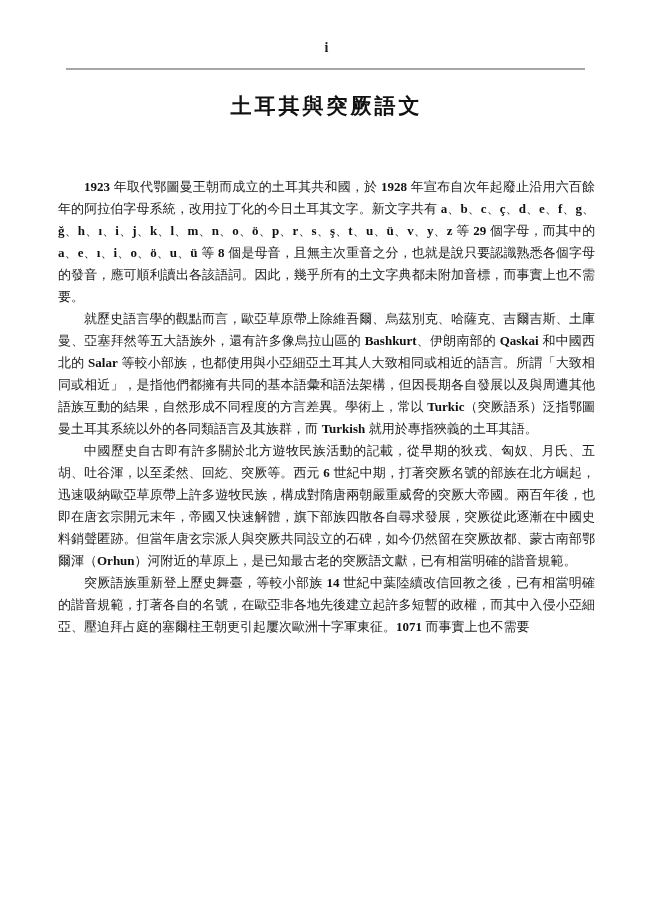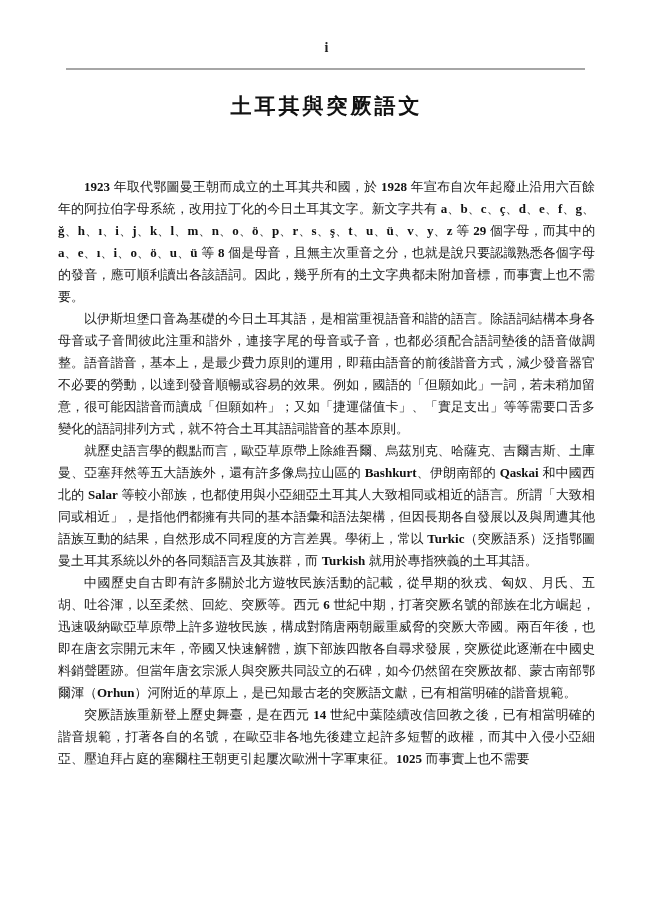--- a/index.html
+++ b/index.html
@@ -75,18 +75,17 @@
 <div class="page">
   <div class="page-header">
     <div class="page-number">i</div>
     <hr class="header-rule">
   </div>
 
   <h1 class="doc-title">土耳其與突厥語文</h1>
 
   <div class="body-text">
       <p class="para"><span class="latin">1923</span><span class="cjk"> 年取代鄂圖曼王朝而成立的土耳其共和國，於 </span><span class="latin">1928</span><span class="cjk"> 年宣布自次年起廢止沿用六百餘年的阿拉伯字母系統，改用拉丁化的今日土耳其文字。新文字共有 </span><span class="latin">a</span><span class="cjk">、</span><span class="latin">b</span><span class="cjk">、</span><span class="latin">c</span><span class="cjk">、</span><span class="latin">ç</span><span class="cjk">、</span><span class="latin">d</span><span class="cjk">、</span><span class="latin">e</span><span class="cjk">、</span><span class="latin">f</span><span class="cjk">、</span><span class="latin">g</span><span class="cjk">、</span><span class="latin">ğ</span><span class="cjk">、</span><span class="latin">h</span><span class="cjk">、</span><span class="latin">ı</span><span class="cjk">、</span><span class="latin">i</span><span class="cjk">、</span><span class="latin">j</span><span class="cjk">、</span><span class="latin">k</span><span class="cjk">、</span><span class="latin">l</span><span class="cjk">、</span><span class="latin">m</span><span class="cjk">、</span><span class="latin">n</span><span class="cjk">、</span><span class="latin">o</span><span class="cjk">、</span><span class="latin">ö</span><span class="cjk">、</span><span class="latin">p</span><span class="cjk">、</span><span class="latin">r</span><span class="cjk">、</span><span class="latin">s</span><span class="cjk">、</span><span class="latin">ş</span><span class="cjk">、</span><span class="latin">t</span><span class="cjk">、</span><span class="latin">u</span><span class="cjk">、</span><span class="latin">ü</span><span class="cjk">、</span><span class="latin">v</span><span class="cjk">、</span><span class="latin">y</span><span class="cjk">、</span><span class="latin">z</span><span class="cjk"> 等 </span><span class="latin">29</span><span class="cjk"> 個字母，而其中的 </span><span class="latin">a</span><span class="cjk">、</span><span class="latin">e</span><span class="cjk">、</span><span class="latin">ı</span><span class="cjk">、</span><span class="latin">i</span><span class="cjk">、</span><span class="latin">o</span><span class="cjk">、</span><span class="latin">ö</span><span class="cjk">、</span><span class="latin">u</span><span class="cjk">、</span><span class="latin">ü</span><span class="cjk"> 等 </span><span class="latin">8</span><span class="cjk"> 個是母音，且無主次重音之分，也就是說只要認識熟悉各個字母的發音，應可順利讀出各該語詞。因此，幾乎所有的土文字典都未附加音標，而事實上也不需要。</span></p>
-      <p class="para"><span class="cjk">以伊斯坦堡口音為基礎的今日土耳其語，是相當重視語音和諧的語言。除語詞結構本身各母音或子音間彼此注重和諧外，連接字尾的母音或子音，也都必須配合語詞墊後的語音做調整。語音諧音，基本上，是最少費力原則的運用，即藉由語音的前後諧音方式，減少發音器官不必要的勞動，以達到發音順暢或容易的效果。例如，國語的「但願如此」一詞，若未稍加留意，很可能因諧音而讀成「但願如杵」；又如「捷運儲值卡」、「實足支出」等等需要口舌多變化的語詞排列方式，就不符合土耳其語詞諧音的基本原則。</span></p>
       <p class="para"><span class="cjk">就歷史語言學的觀點而言，歐亞草原帶上除維吾爾、烏茲別克、哈薩克、吉爾吉斯、土庫曼、亞塞拜然等五大語族外，還有許多像烏拉山區的 </span><span class="latin">Bashkurt</span><span class="cjk">、伊朗南部的 </span><span class="latin">Qaskai</span><span class="cjk"> 和中國西北的 </span><span class="latin">Salar</span><span class="cjk"> 等較小部族，也都使用與小亞細亞土耳其人大致相同或相近的語言。所謂「大致相同或相近」，是指他們都擁有共同的基本語彙和語法架構，但因長期各自發展以及與周遭其他語族互動的結果，自然形成不同程度的方言差異。學術上，常以 </span><span class="latin">Turkic</span><span class="cjk">（突厥語系）泛指鄂圖曼土耳其系統以外的各同類語言及其族群，而 </span><span class="latin">Turkish</span><span class="cjk"> 就用於專指狹義的土耳其語。</span></p>
       <p class="para"><span class="cjk">中國歷史自古即有許多關於北方遊牧民族活動的記載，從早期的狄戎、匈奴、月氏、五胡、吐谷渾，以至柔然、回紇、突厥等。西元 </span><span class="latin">6</span><span class="cjk"> 世紀中期，打著突厥名號的部族在北方崛起，迅速吸納歐亞草原帶上許多遊牧民族，構成對隋唐兩朝嚴重威脅的突厥大帝國。兩百年後，也即在唐玄宗開元末年，帝國又快速解體，旗下部族四散各自尋求發展，突厥從此逐漸在中國史料銷聲匿跡。但當年唐玄宗派人與突厥共同設立的石碑，如今仍然留在突厥故都、蒙古南部鄂爾渾（</span><span class="latin">Orhun</span><span class="cjk">）河附近的草原上，是已知最古老的突厥語文獻，已有相當明確的諧音規範。</span></p>
-      <p class="para"><span class="cjk">突厥語族重新登上歷史舞臺，是在西元 </span><span class="latin">14</span><span class="cjk"> 世紀中葉陸續改信回教之後，已有相當明確的諧音規範，打著各自的名號，在歐亞非各地先後建立起許多短暫的政權，而其中入侵小亞細亞、壓迫拜占庭的塞爾柱王朝更引起屢次歐洲十字軍東征。</span><span class="latin">1025</span><span class="cjk"> 而事實上也不需要</span></p>
+      <p class="para"><span class="cjk">突厥語族重新登上歷史舞臺，等較小部族 </span><span class="latin">14</span><span class="cjk"> 世紀中葉陸續改信回教之後，已有相當明確的諧音規範，打著各自的名號，在歐亞非各地先後建立起許多短暫的政權，而其中入侵小亞細亞、壓迫拜占庭的塞爾柱王朝更引起屢次歐洲十字軍東征。</span><span class="latin">1071</span><span class="cjk"> 而事實上也不需要</span></p>
     </div>
 </div>
 
 </body></html>

